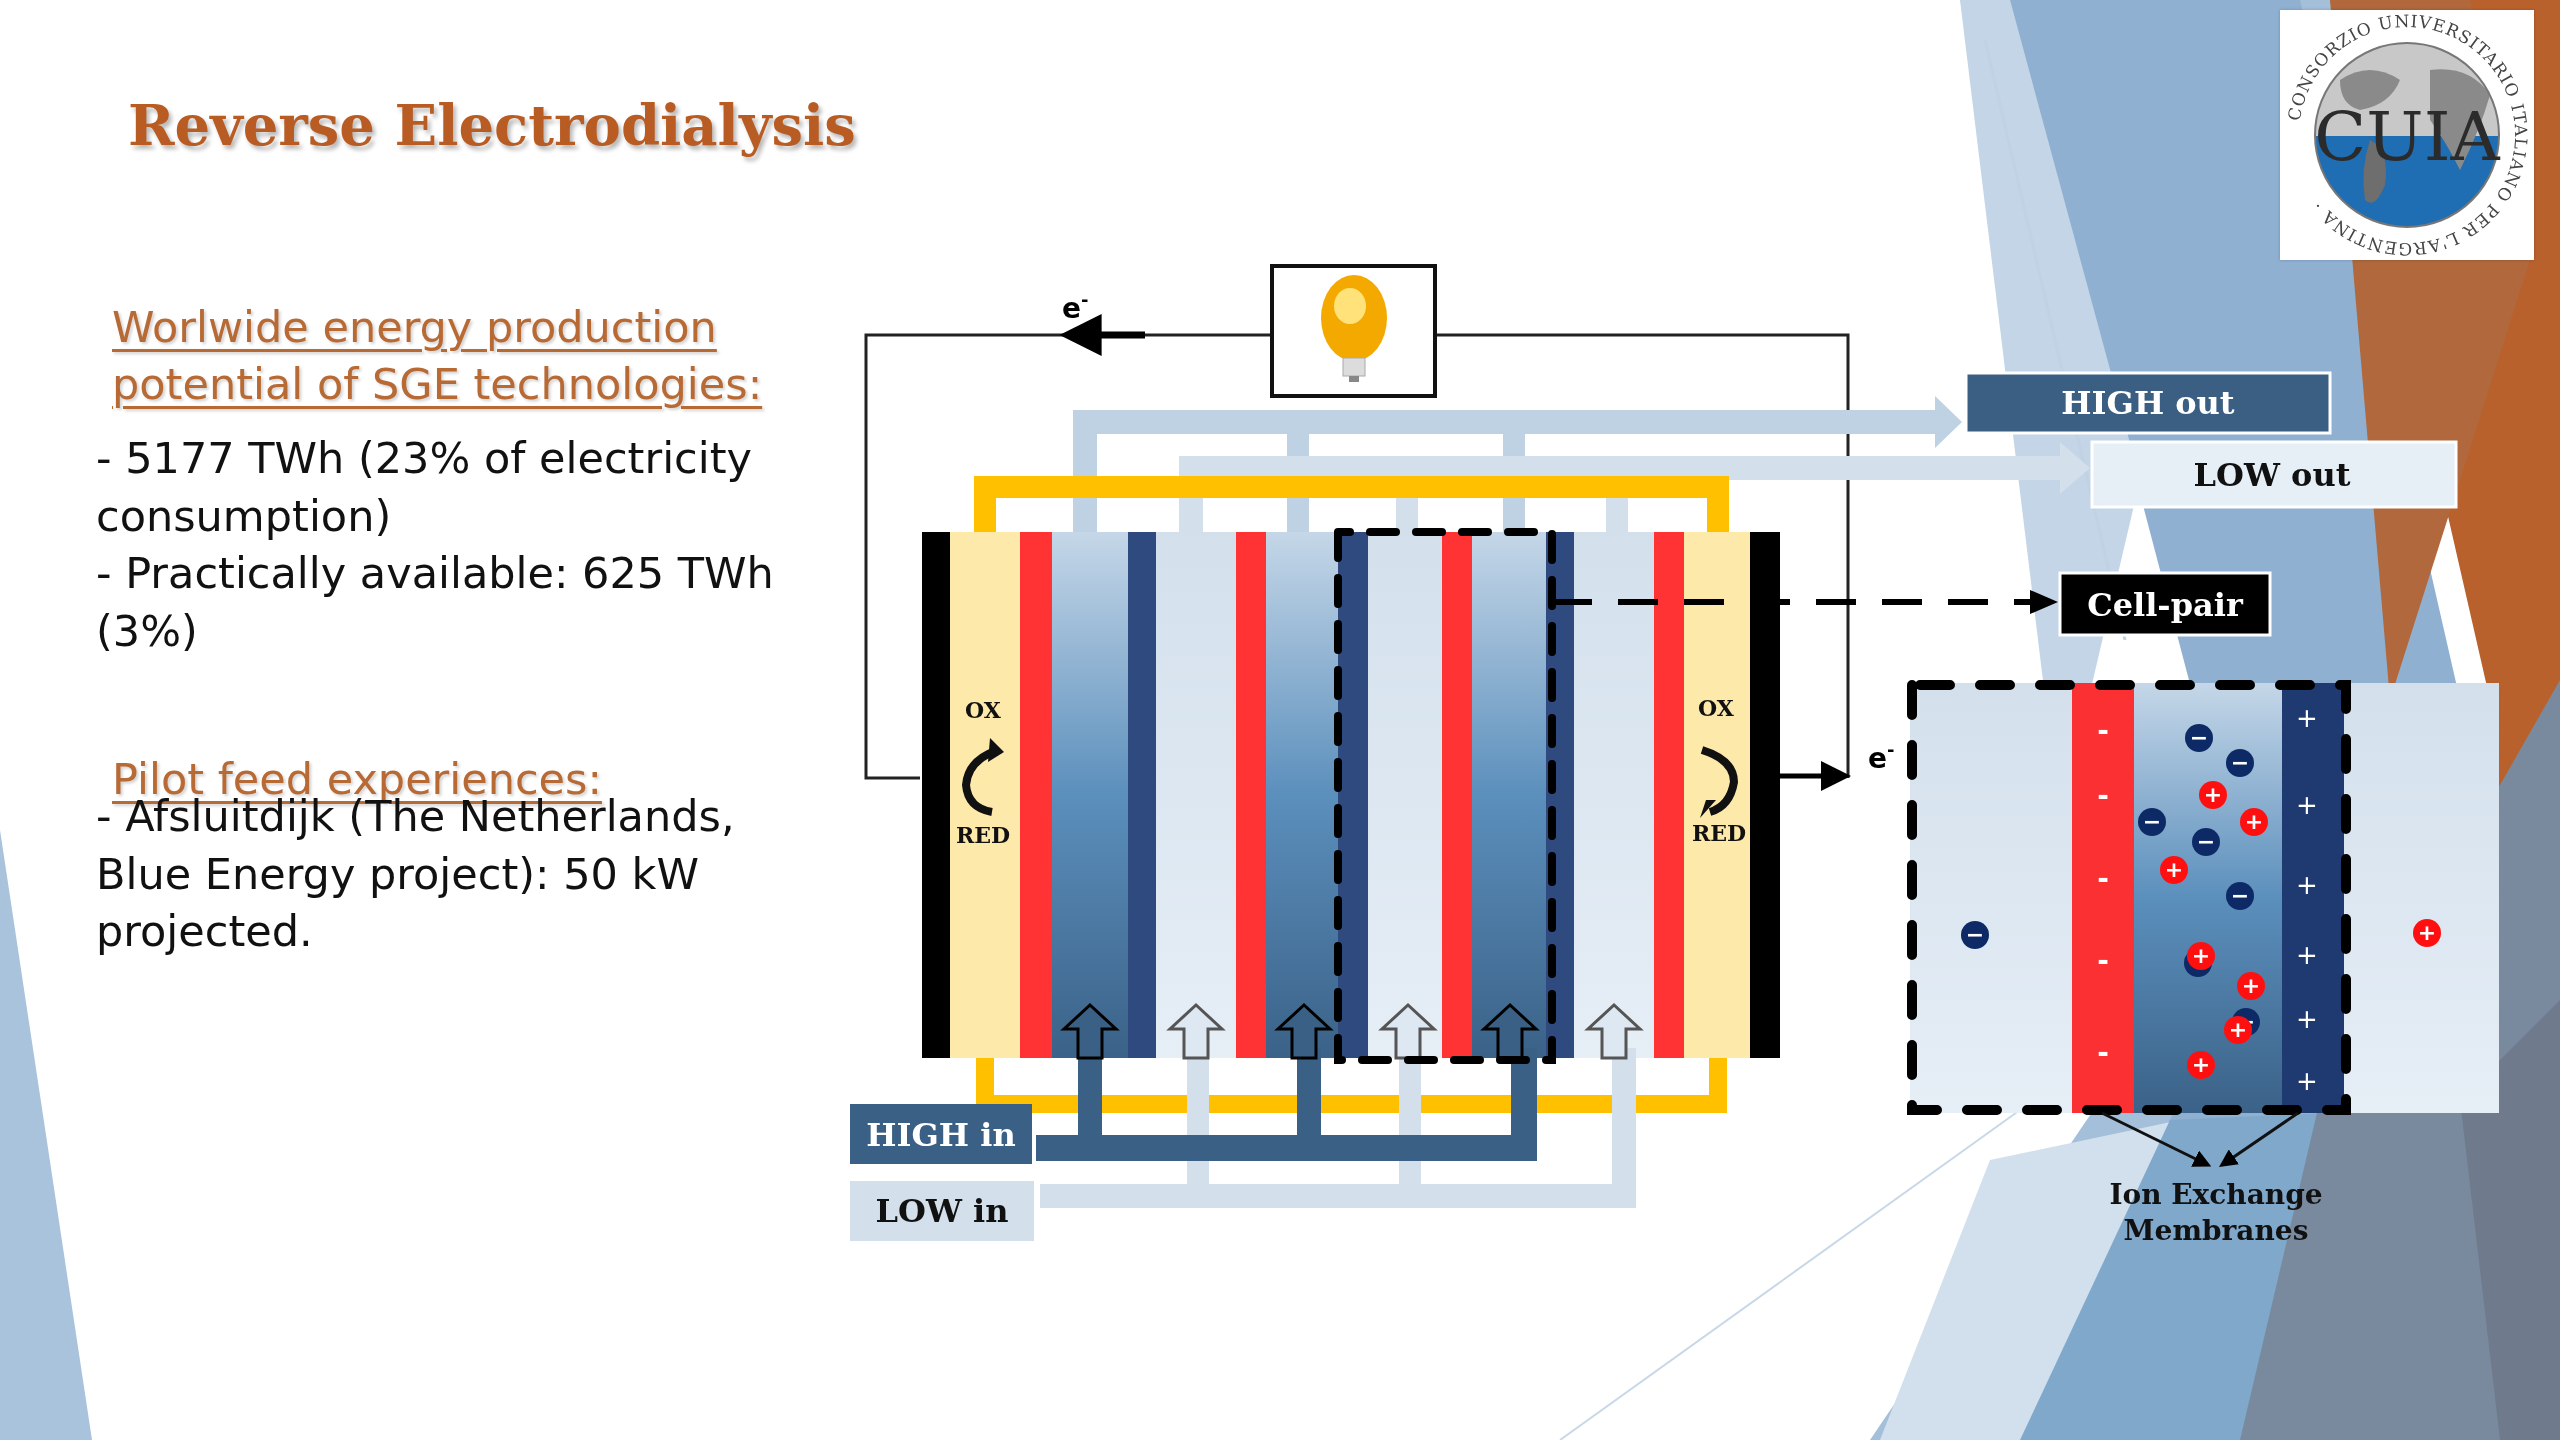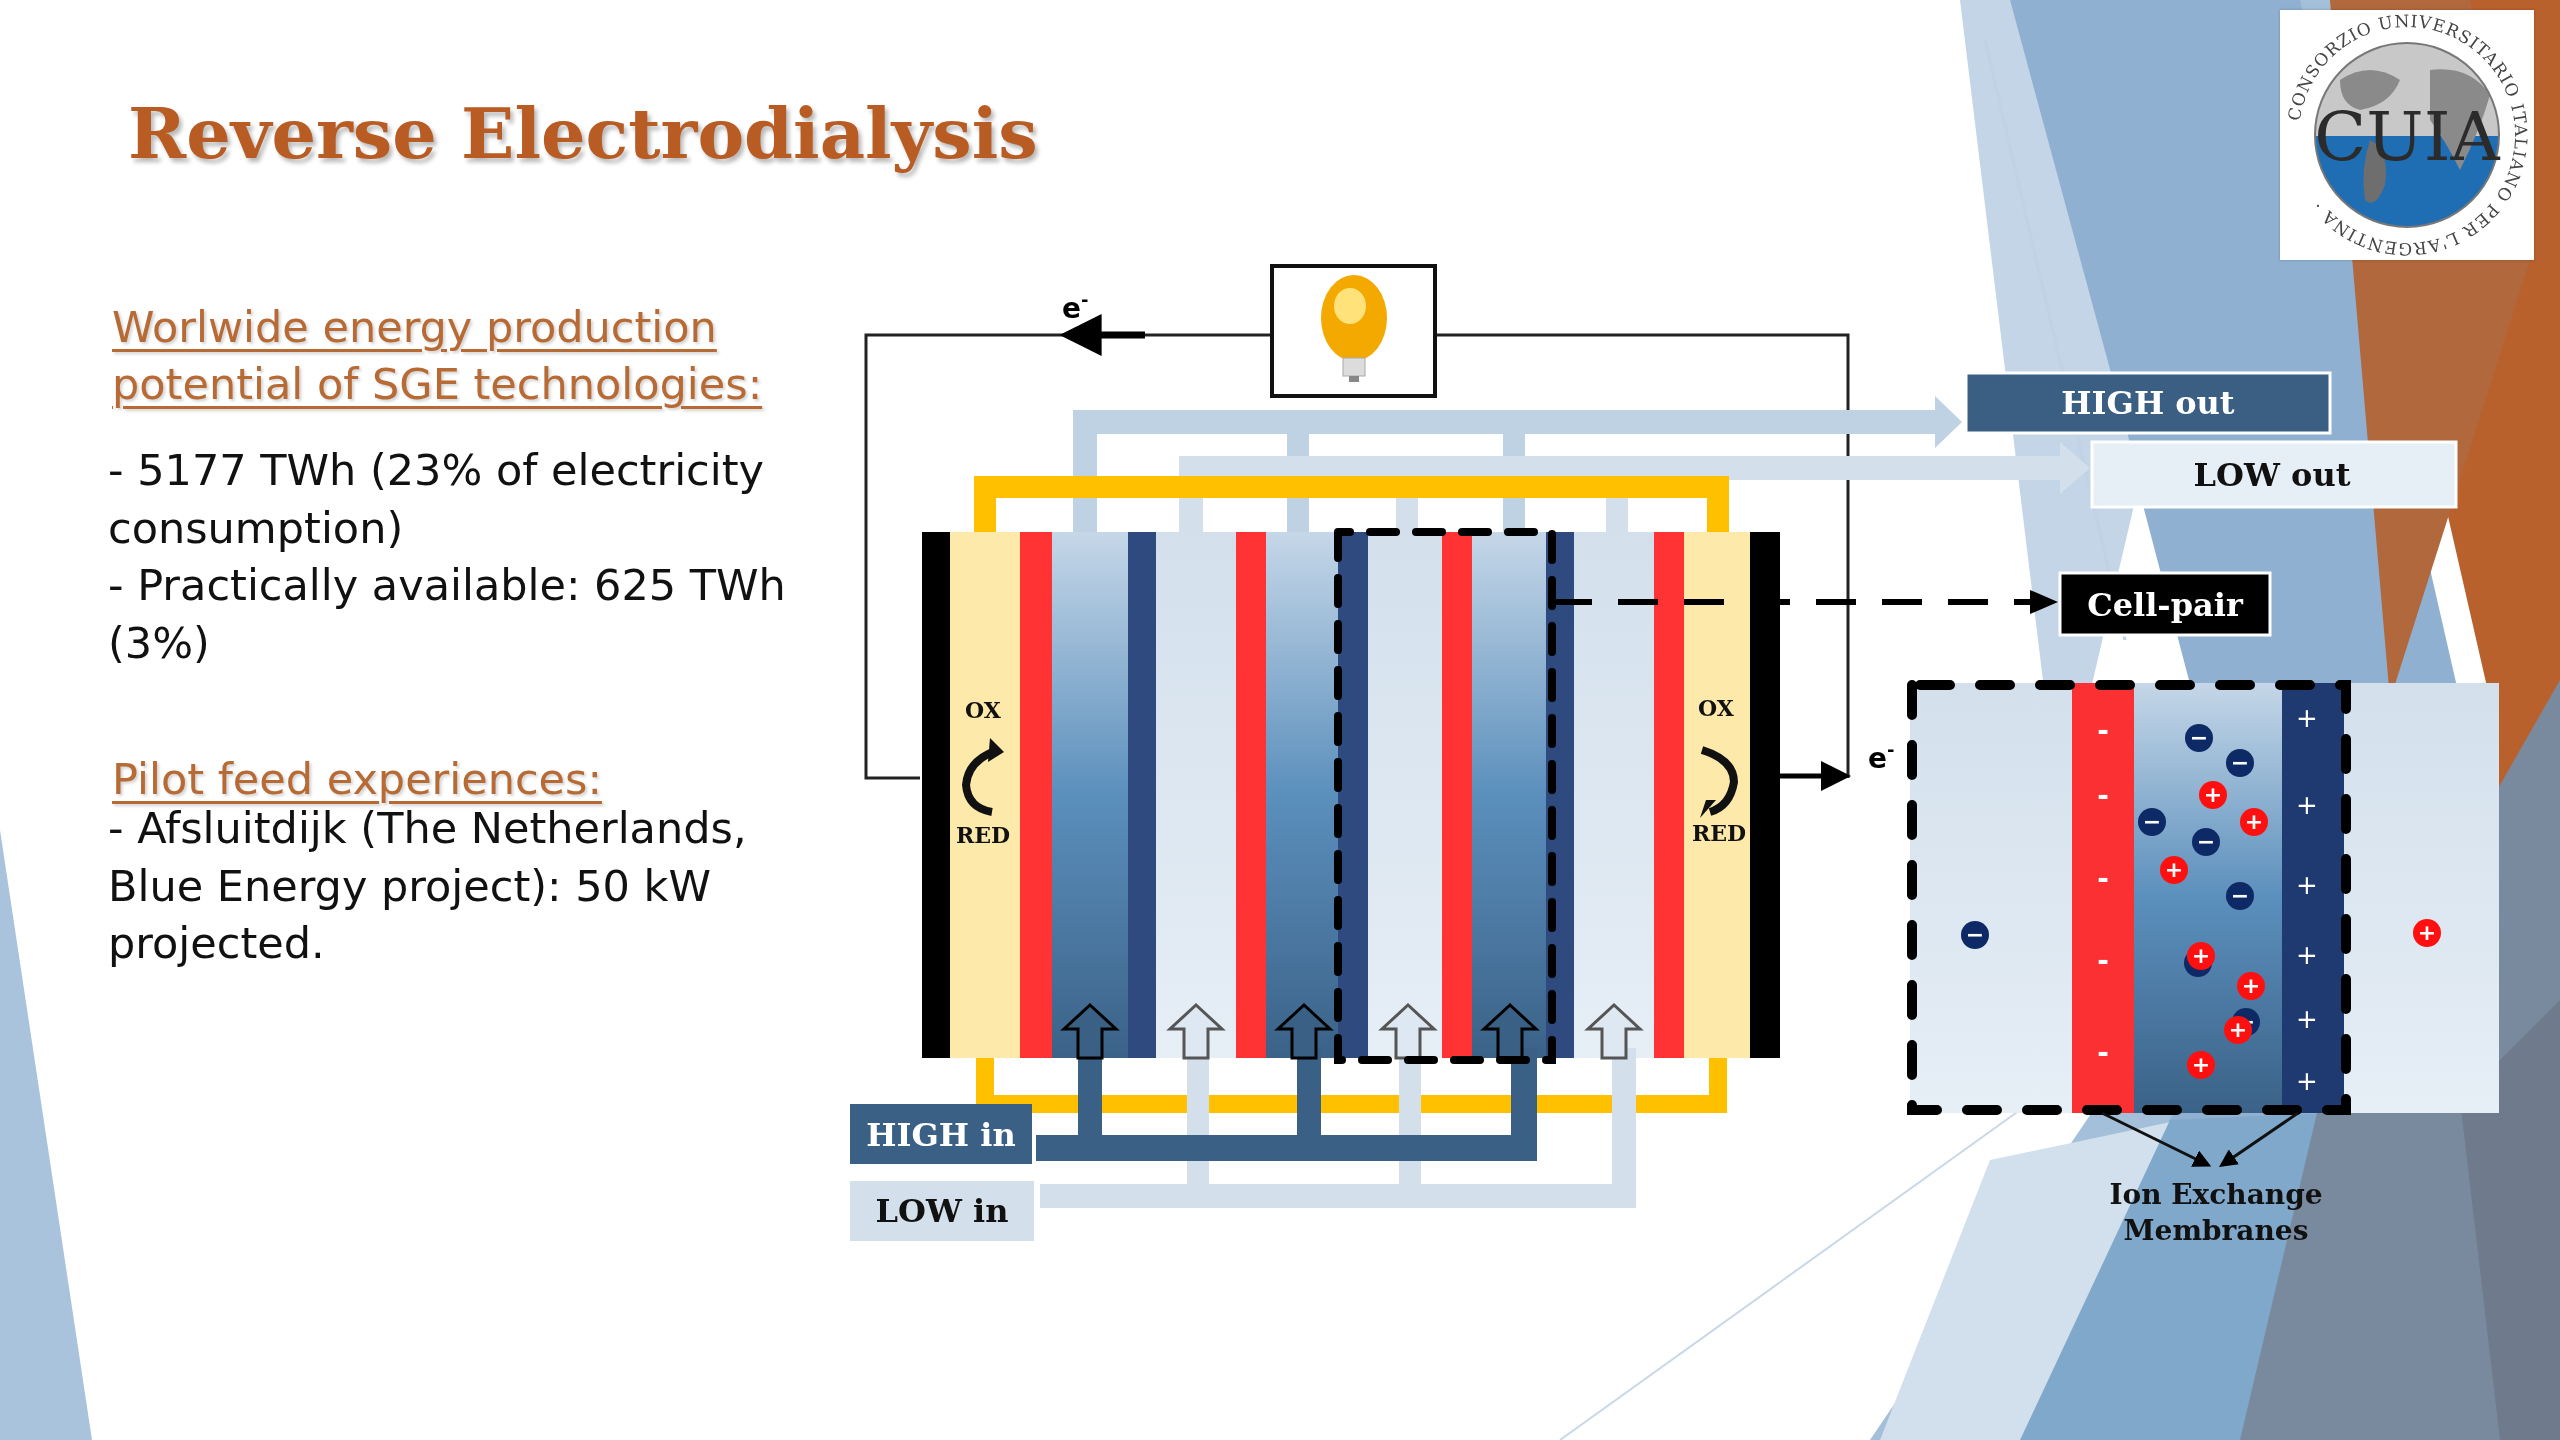--- a/index.html
+++ b/index.html
@@ -1,32 +1,32 @@
 <!DOCTYPE html>
 <html><head>
 <meta charset="utf-8">
 <style>
   html, body { margin: 0; padding: 0; background: #ffffff; }
   body { width: 2560px; height: 1440px; position: relative; overflow: hidden; font-family: "DejaVu Sans", sans-serif; }
   #bg { position: absolute; left: 0; top: 0; width: 2560px; height: 1440px; }
   .title {
     position: absolute; left: 128px; top: 92px; margin: 0;
-    font-family: "DejaVu Serif", serif; font-weight: bold; font-size: 70px;
+    font-family: "DejaVu Serif", serif; font-weight: bold; font-size: 56px;
     color: #b85c23; letter-spacing: 0px;
     text-shadow: 3px 4px 4px rgba(0,0,0,0.28);
   }
   .section-heading {
     position: absolute; left: 96px; margin: 16px; font-weight: normal;
     font-family: "DejaVu Sans", sans-serif; font-size: 43px; line-height: 57px;
     color: #b86a35; text-decoration: underline; text-decoration-thickness: 3px;
     text-underline-offset: 7px; text-shadow: 2px 2px 3px rgba(0,0,0,0.18);
     width: 720px;
   }
   .body-text {
-    position: absolute; left: 96px; margin: 12px;
+    position: absolute; left: 96px; margin: 0;
     font-family: "DejaVu Sans", sans-serif; font-size: 43px; line-height: 57.5px;
     color: #111111; width: 720px;
   }
   .body-text p { margin: 0; }
   #diagram { position: absolute; left: 0; top: 0; width: 2560px; height: 1440px; }
   .lbl-serif { font-family: "DejaVu Serif", serif; font-weight: bold; }
   .logo-box {
     position: absolute; left: 2280px; top: 10px; width: 254px; height: 250px;
     background: #ffffff; box-shadow: 0 0 3px rgba(0,0,0,0.2);
   }

